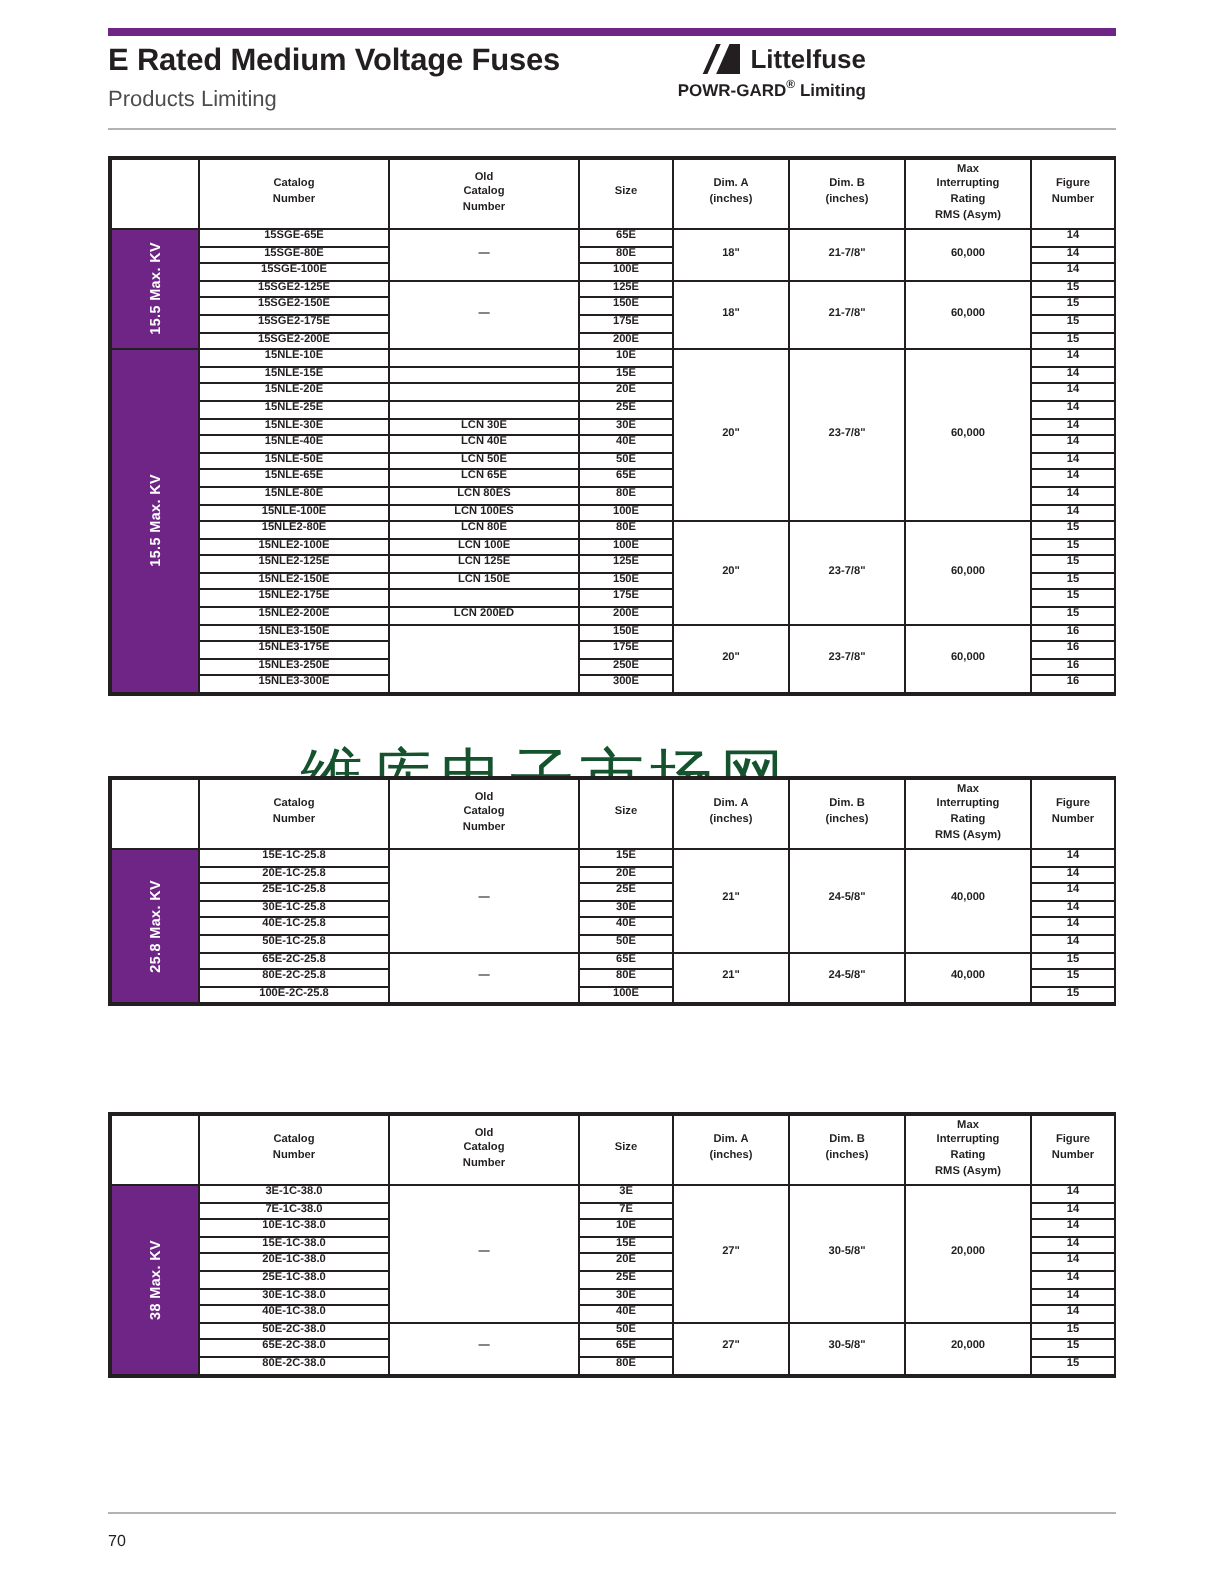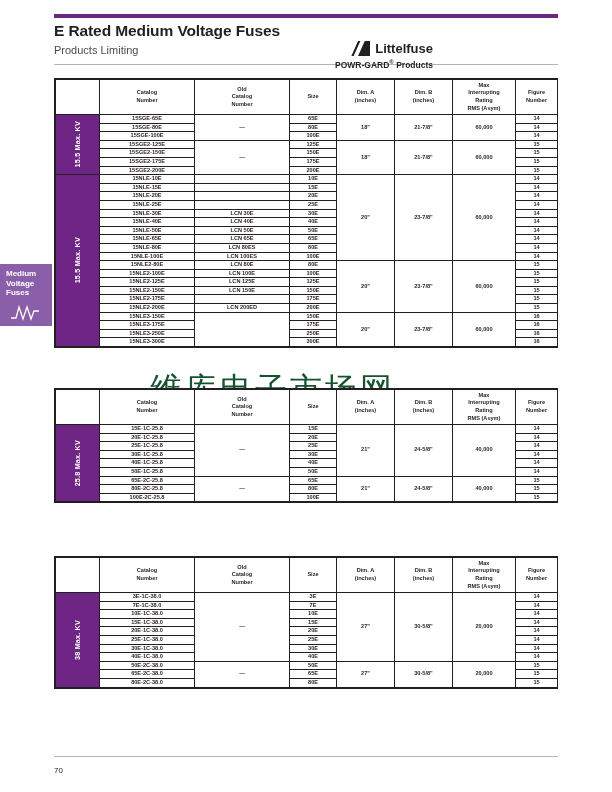--- a/index.html
+++ b/index.html
@@ -47,21 +47,20 @@
     left: 54px; top: 64px;
     width: 504px; height: 1px;
     background: #b3b3b3;
   }
 
   
   .brand {
     position: absolute;
     right: 54px; top: 22px;
     text-align: left;
-    margin-top: 19px;
   }
   .brand-row {
     display: flex;
     align-items: center;
     justify-content: flex-end;
     gap: 5px;
   }
   .brand-mark {
     width: 22px; height: 15px;
     background: #231f20;
@@ -228,32 +227,24 @@
   <div class="doc-subtitle">Products Limiting</div>
   <div class="header-rule"></div>
 
   <div class="brand">
     <div class="brand-row">
       <span class="brand-mark"></span>
       <span class="brand-name">Littelfuse</span>
     </div>
     <div class="brand-tag">
       <span>POWR-GARD</span><span class="reg">®</span>
-      <span>Products</span>
+      <span>Limiting</span>
     </div>
   </div>
 
-  <div class="side-tab">
-    <div class="st-text">Medium</div>
-    <div class="st-text">Voltage</div>
-    <div class="st-text">Fuses</div>
-    <svg class="st-glyph" viewBox="0 0 30 20">
-      <polyline points="1,16 6,16 9,5 13,17 17,5 21,17 24,9 29,9" fill="none" stroke="#ffffff" stroke-width="1.3"></polyline>
-    </svg>
-  </div>
 
   <div class="watermark">维库电子市场网</div>
 
   <div class="tbl-wrap" style="left:54px; top:78px; width:504px;">
     <table class="spec">
       <colgroup>
         <col style="width:44px">
           <col style="width:95px">
           <col style="width:95px">
         <col style="width:47px">

